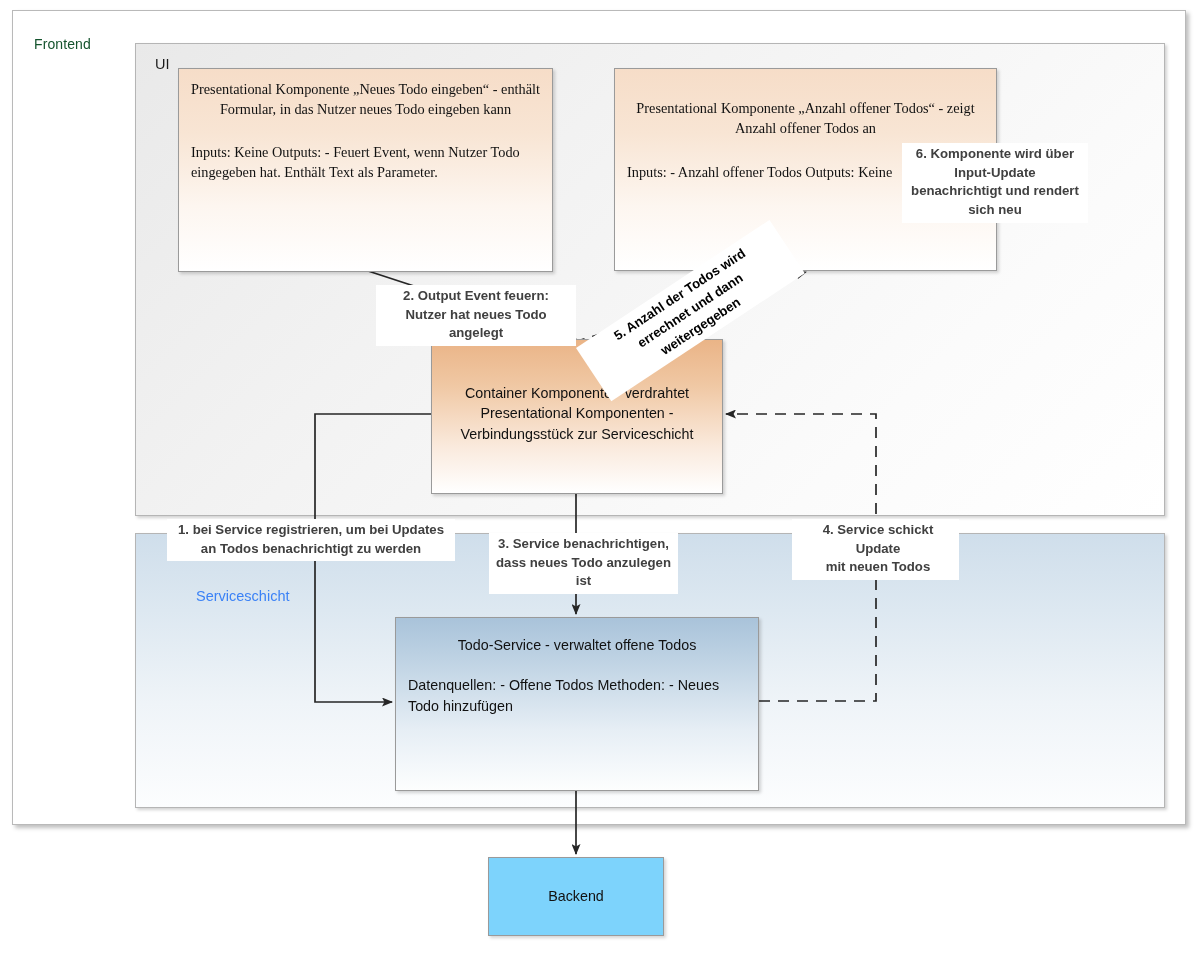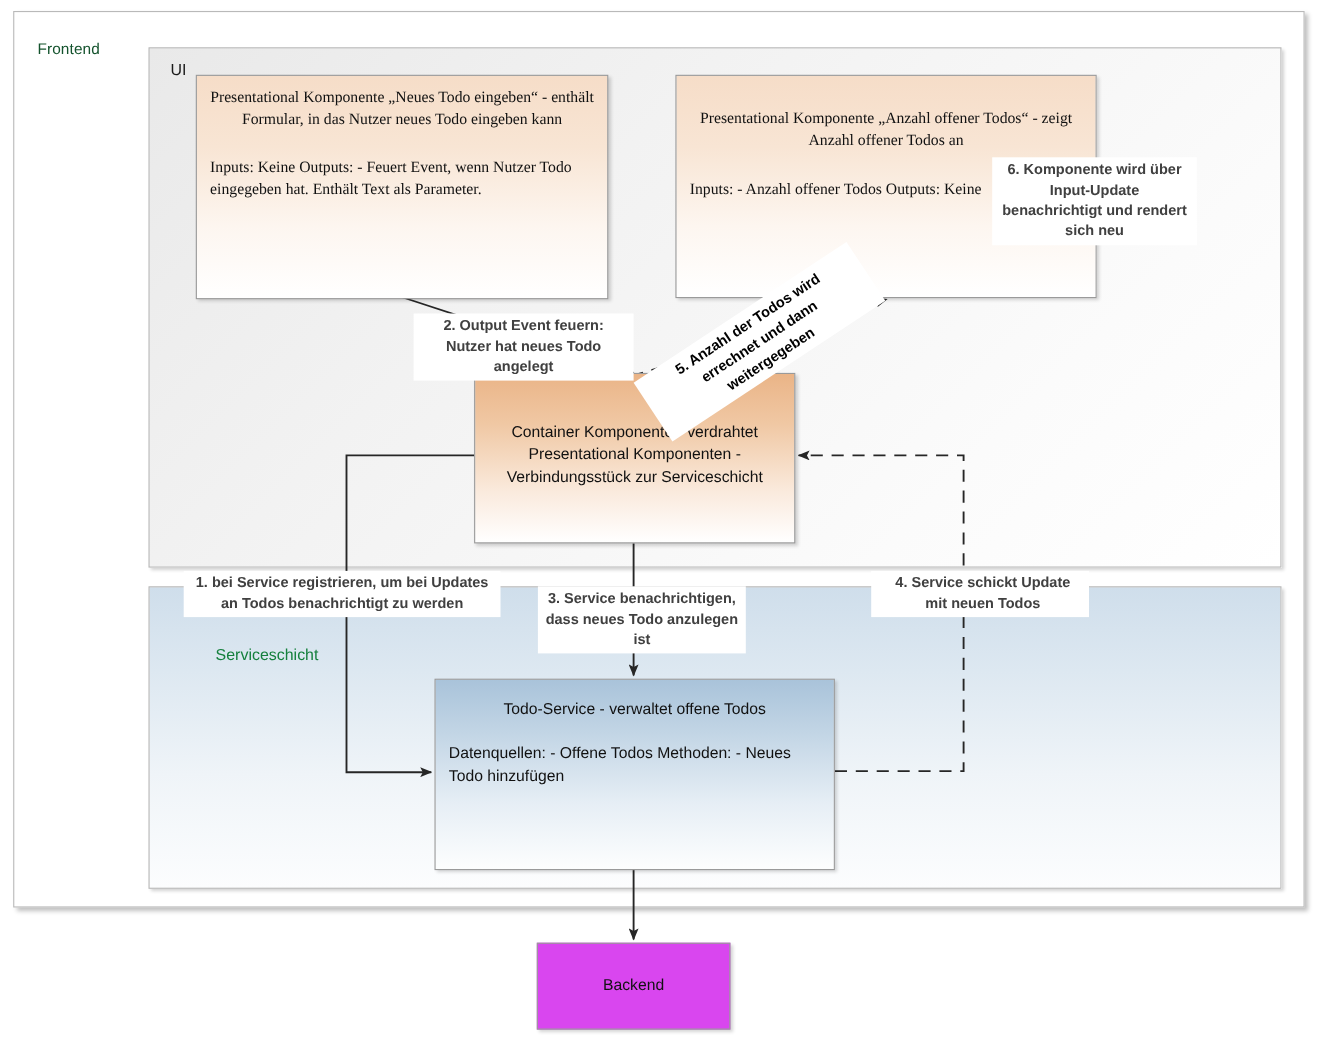--- a/index.html
+++ b/index.html
@@ -60,21 +60,21 @@
     left: 135px; top: 533px;
     width: 1028px; height: 273px;
     background: linear-gradient(180deg, #cfdeeb 0%, #dde8f1 28%, #eff4f8 62%, #fcfdfe 100%);
     border: 1px solid #b5b5b5;
     box-shadow: 2px 2px 3px rgba(0,0,0,0.18);
   }
   .label-service {
     position: absolute;
     left: 196px; top: 588px;
     font-size: 14.5px;
-    color: #15803d;
+    color: #3b82f6;
   }
 
   
   .box {
     position: absolute;
     box-sizing: border-box;
     border: 1px solid #9a9a9a;
     box-shadow: 2px 2px 3px rgba(0,0,0,0.17);
     font-size: 14.3px;
     color: #111111;
@@ -84,21 +84,21 @@
     background: linear-gradient(180deg, #f6ddc8 0%, #f8e5d4 32%, #fdf6f0 68%, #ffffff 100%);
     font-family: Liberation Serif, serif;
   }
   .box-orange-deep {
     background: linear-gradient(180deg, #eab487 0%, #f0c8a4 30%, #faeadd 70%, #ffffff 100%);
   }
   .box-blue {
     background: linear-gradient(180deg, #a9c3da 0%, #c2d5e5 28%, #e6eef5 65%, #fdfefe 100%);
   }
   .box-plain {
-    background: #d946ef;
+    background: #7dd3fc;
   }
 
   .box .hd {
     text-align: center;
     padding: 0 10px;
   }
   .box .bd {
     text-align: left;
     padding: 0 12px;
   }
@@ -133,21 +133,21 @@
     line-height: 1.42;
     text-align: center;
     padding: 2px 7px 3px 7px;
     white-space: pre-line;
     box-sizing: border-box;
   }
   #callout-2 { left: 376px; top: 285px; width: 200px; }
   #callout-6 { left: 902px; top: 143px; width: 186px; }
   #callout-1 { left: 167px; top: 519px; width: 288px; }
   #callout-3 { left: 489px; top: 533px; width: 189px; }
-  #callout-4 { left: 792px; top: 519px; width: 198px; padding-left: 12px; }
+  #callout-4 { left: 792px; top: 519px; width: 167px; padding-left: 12px; }
 
   .callout-rot {
     position: absolute;
     background: #ffffff;
     color: #000000;
     font-weight: bold;
     font-size: 13.2px;
     line-height: 1.45;
     text-align: center;
     padding: 3px 10px 4px 10px;

